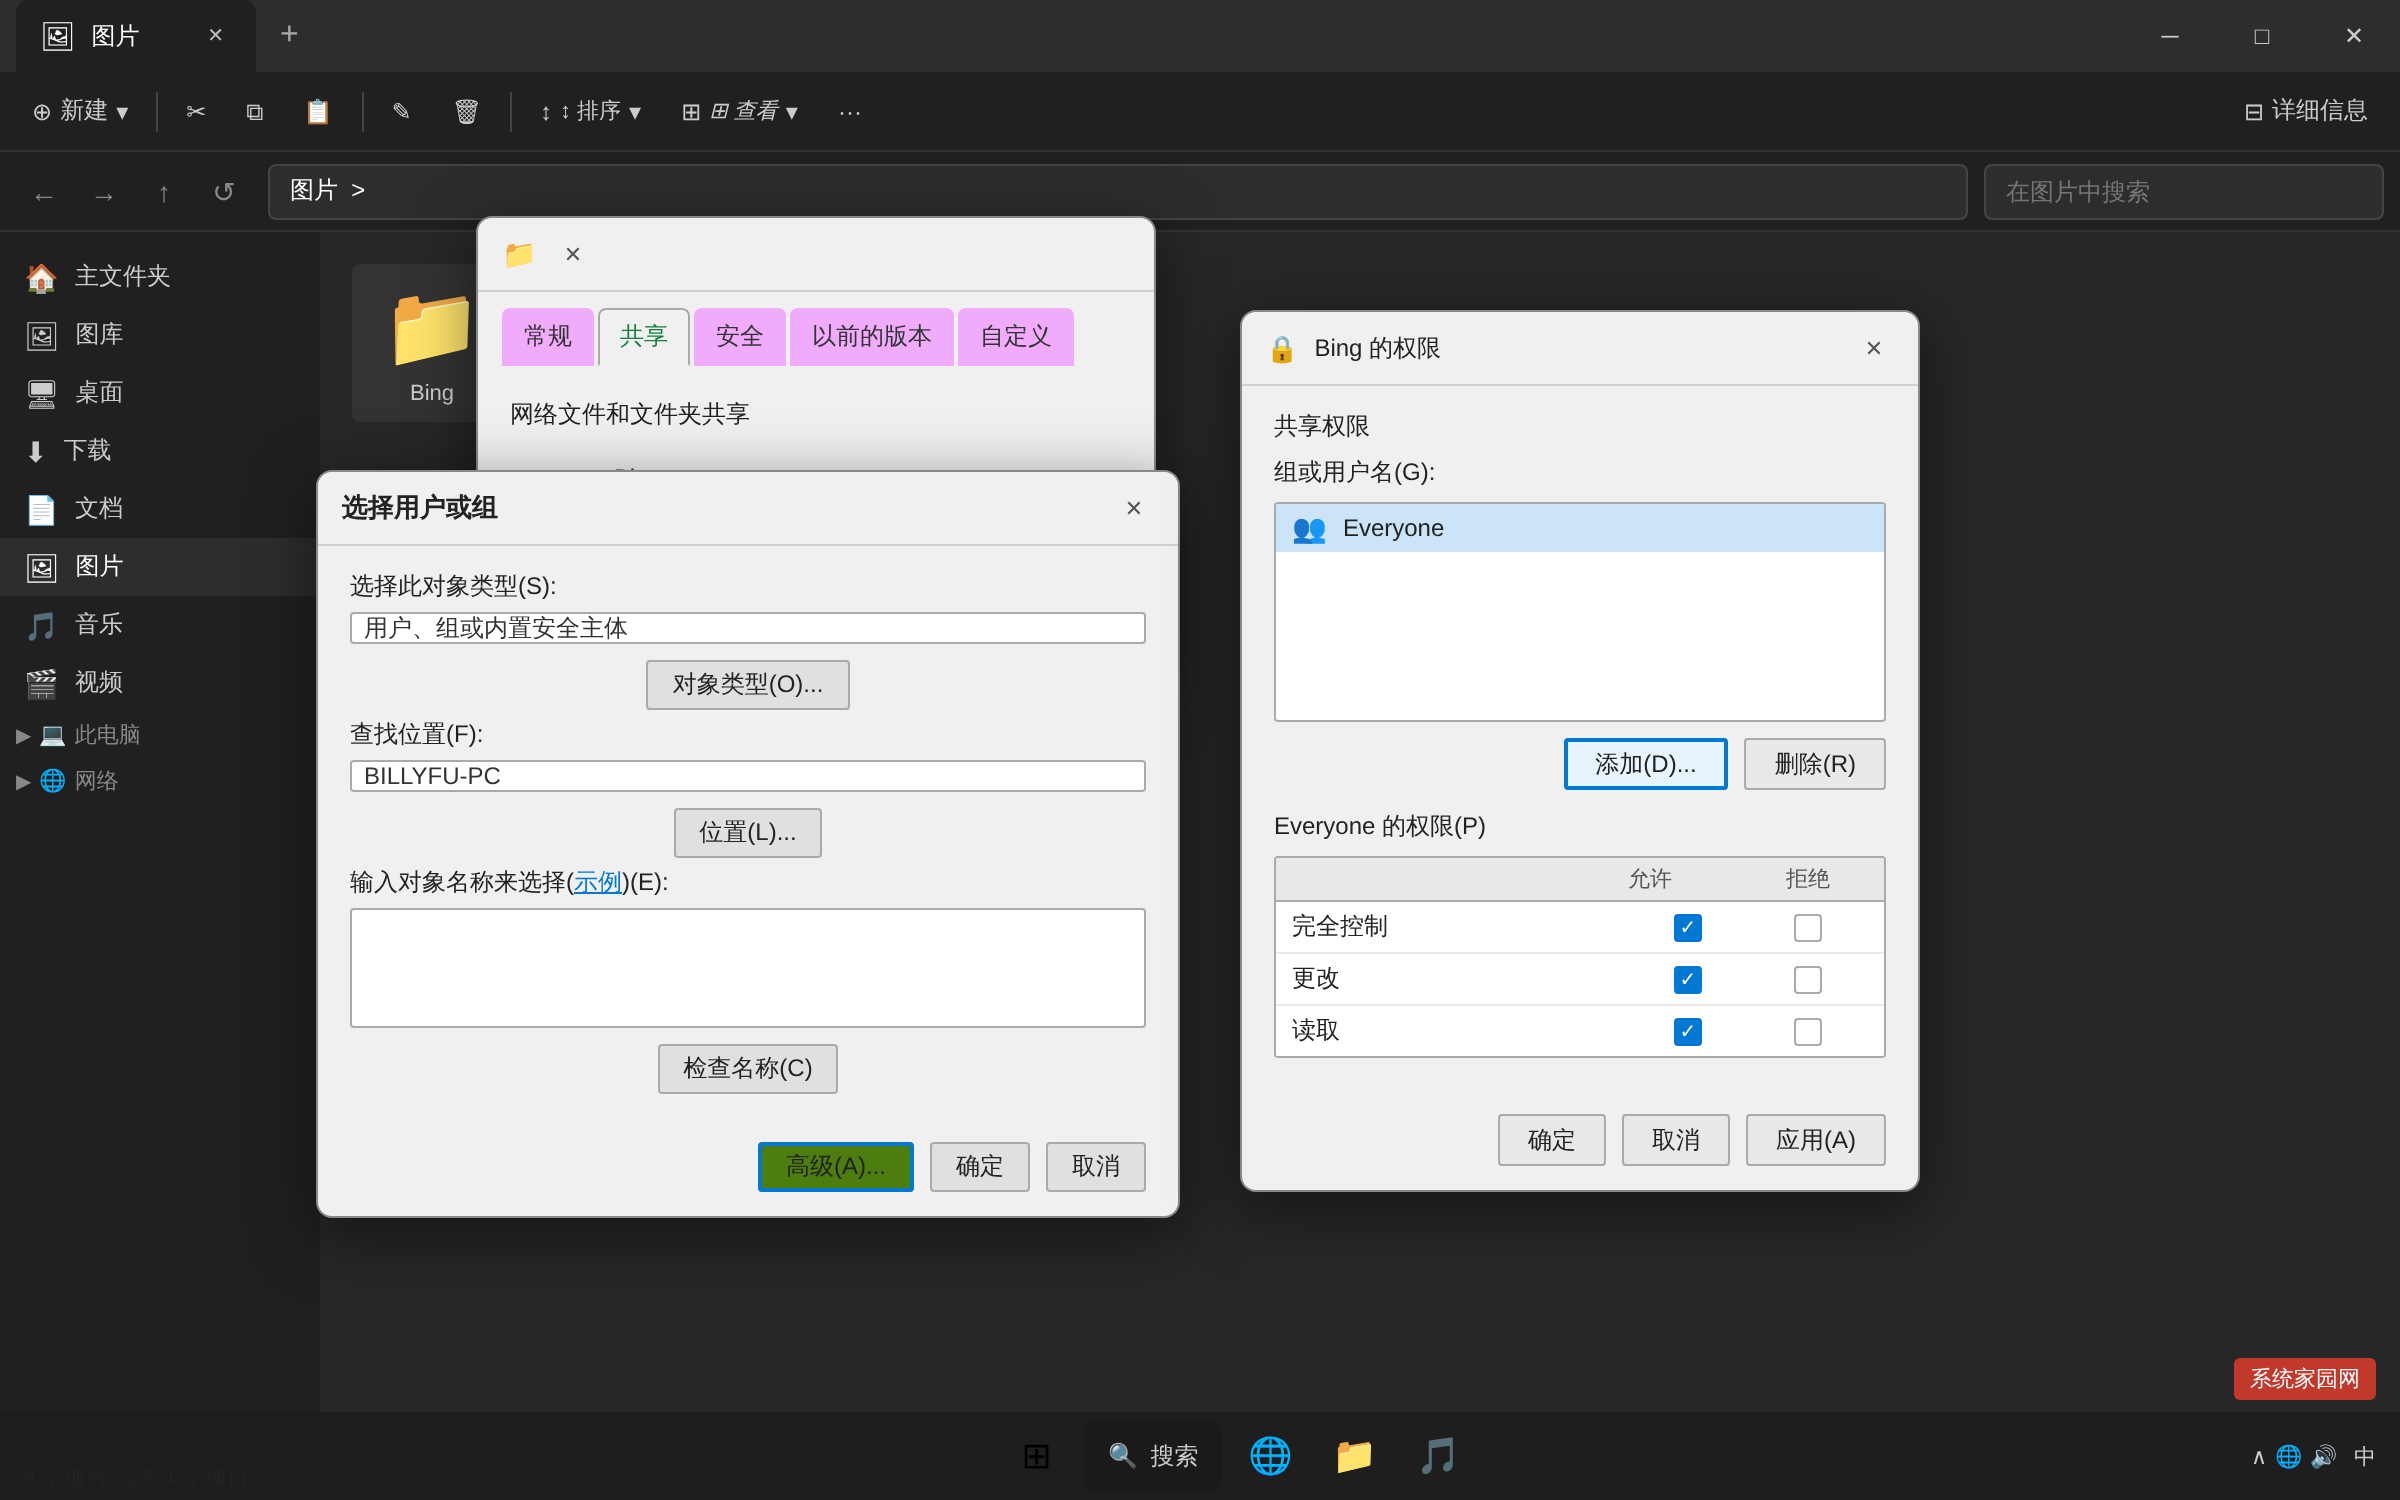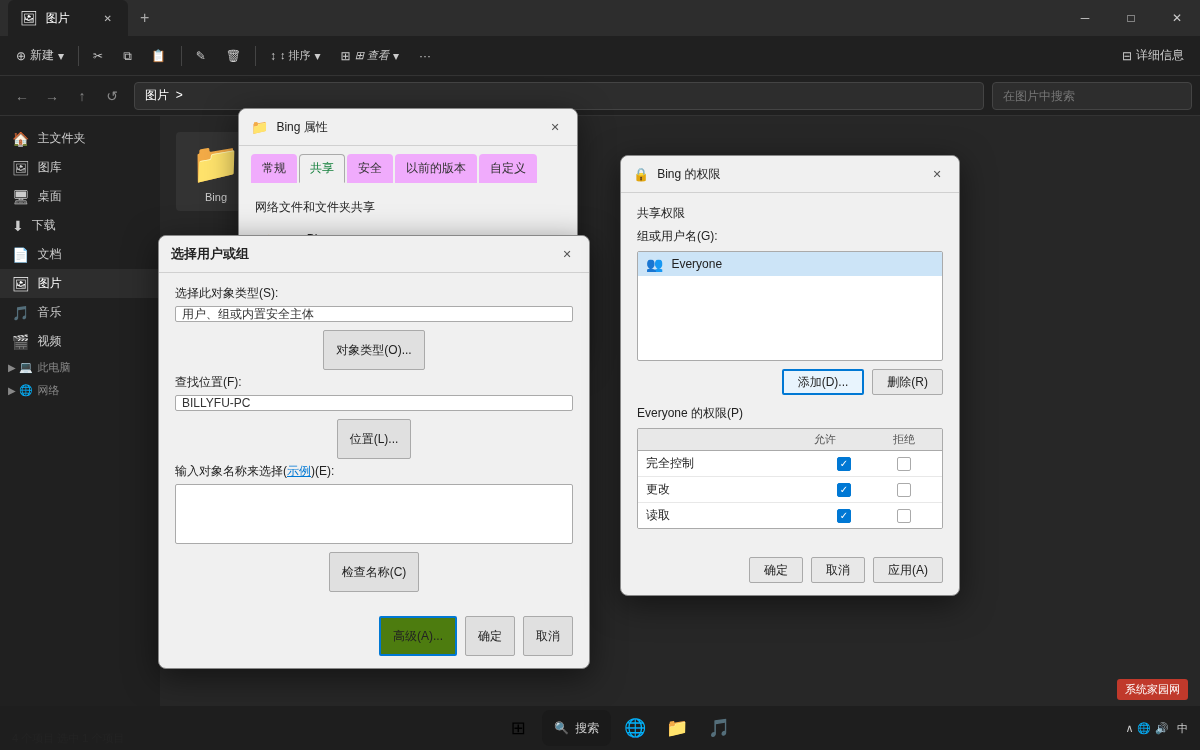--- a/index.html
+++ b/index.html
@@ -393,21 +393,21 @@
     .form-row-with-btn {
       display: flex;
       gap: 8px;
       align-items: center;
       flex-direction: column;
     }
 
     .form-row-with-btn .form-input { flex: 1; }
 
     .dialog-btn {
-      height: 40px;
+      height: 25px;
       padding: 0 12px;
       background: #e0e0e0;
       border: 1px solid #aaa;
       border-radius: 2px;
       font-size: 12px;
       color: #222;
       cursor: pointer;
       white-space: nowrap;
       display: flex;
       align-items: center;
@@ -762,21 +762,20 @@
     </div>
   </div>
 
   <div class="status-bar">
     <span>4 个项目   选中 1 个项目</span>
   </div>
 
   <div class="dialog bing-props">
     <div class="dialog-titlebar">
       <span style="font-size:14px;">📁</span>
-      <span class="dialog-title">Bing 属性</span>
       <div class="dialog-close-btn">✕</div>
     </div>
     <div class="props-tabs">
       <div class="props-tab">常规</div>
       <div class="props-tab active">共享</div>
       <div class="props-tab">安全</div>
       <div class="props-tab">以前的版本</div>
       <div class="props-tab">自定义</div>
     </div>
     <div class="props-content">

